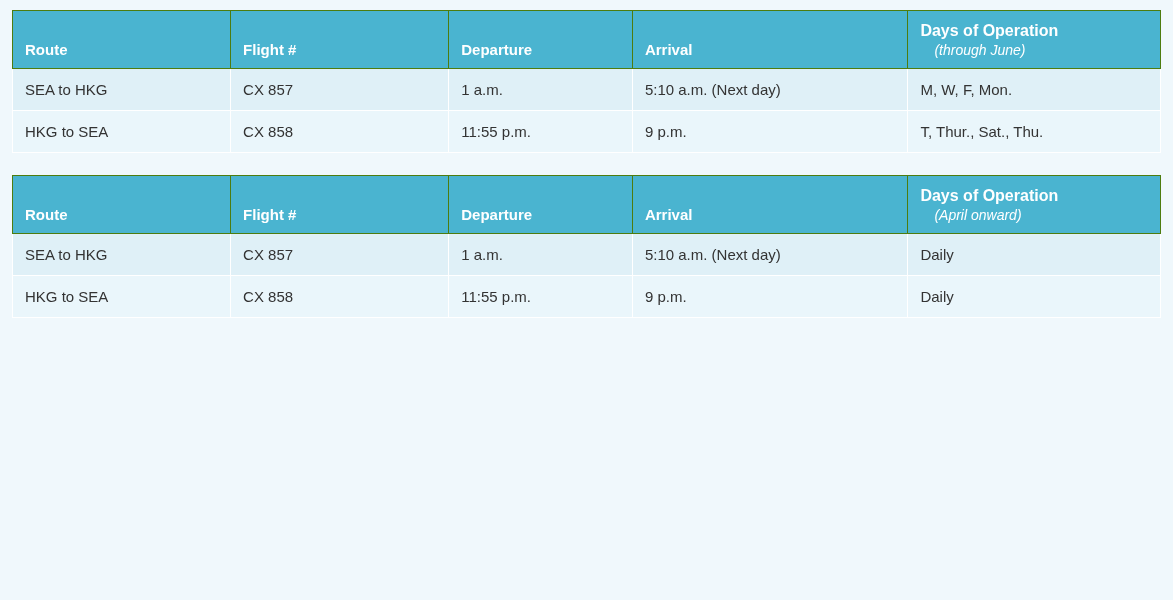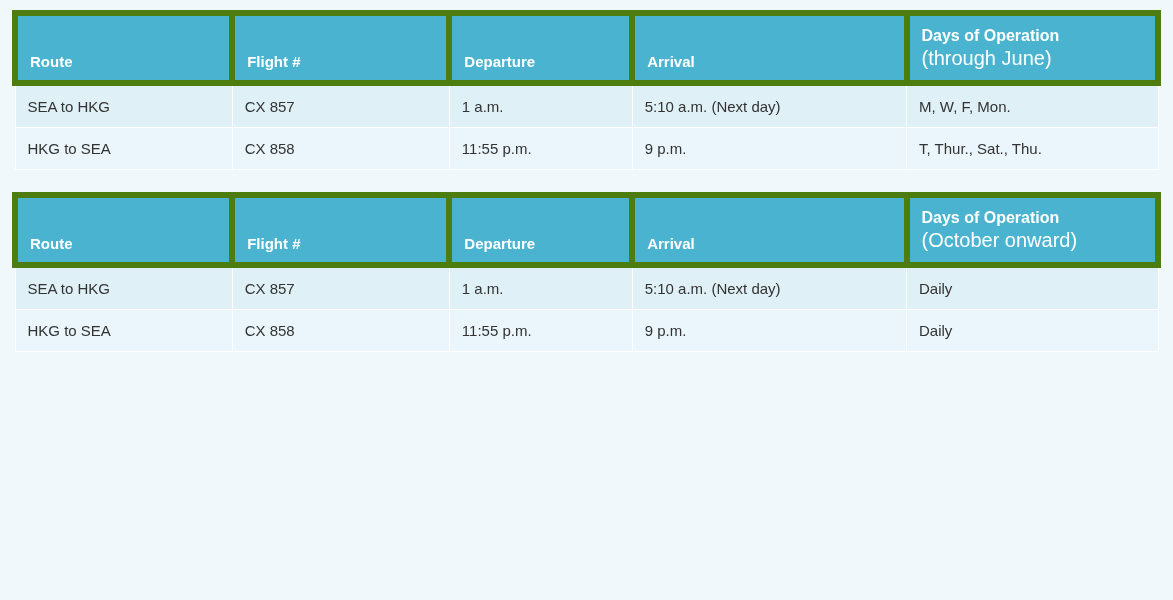--- a/index.html
+++ b/index.html
@@ -26,35 +26,37 @@
     col.col-arr      { width: 24%; }
     col.col-days     { width: 22%; }
 
     thead tr th {
       background-color: #4ab4d0;
       color: #fff;
       font-weight: bold;
       padding: 10px 12px;
       text-align: left;
       vertical-align: bottom;
-      border: 6px solid #4d7c0f;
+      border: 1px solid #4d7c0f;
     }
     thead tr th.days-header {
       vertical-align: top;
     }
     .days-title {
       display: block;
       font-weight: bold;
       font-size: 16px;
       line-height: 1.3;
     }
     .days-subtitle {
       display: block;
+      font-style: italic;
       font-weight: normal;
-      font-size: 20px;
+      font-size: 14px;
+      margin-left: 14px;
     }
     tbody tr:nth-child(odd) td {
       background-color: #dff0f7;
     }
     tbody tr:nth-child(even) td {
       background-color: #eaf6fb;
     }
     tbody tr td {
       padding: 12px 12px;
       border: 1px solid #fff;
@@ -115,21 +117,21 @@
       <col class="col-days">
     </colgroup>
   <thead>
           <tr>
             <th>Route</th>
             <th>Flight #</th>
             <th>Departure</th>
             <th>Arrival</th>
             <th class="days-header">
     <span class="days-title">Days of Operation</span>
-    <span class="days-subtitle">(October onward)</span>
+    <span class="days-subtitle">(April onward)</span>
   </th>
           </tr>
         </thead>
         <tbody>
           <tr>
             <td>SEA to HKG</td>
             <td>CX 857</td>
             <td>1 a.m.</td>
             <td>5:10 a.m. (Next day)</td>
             <td>Daily</td>

